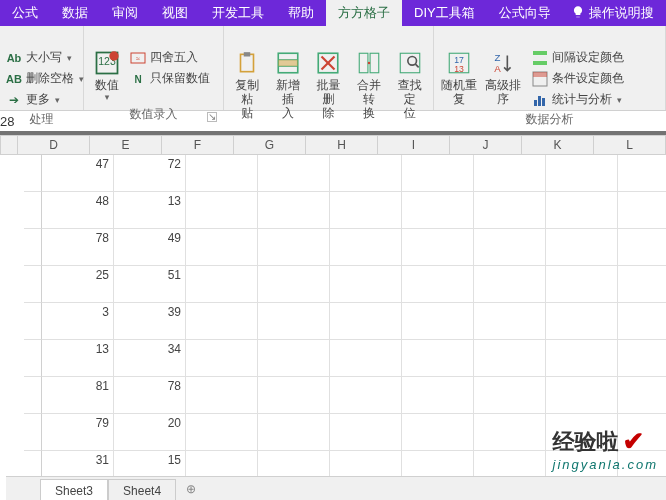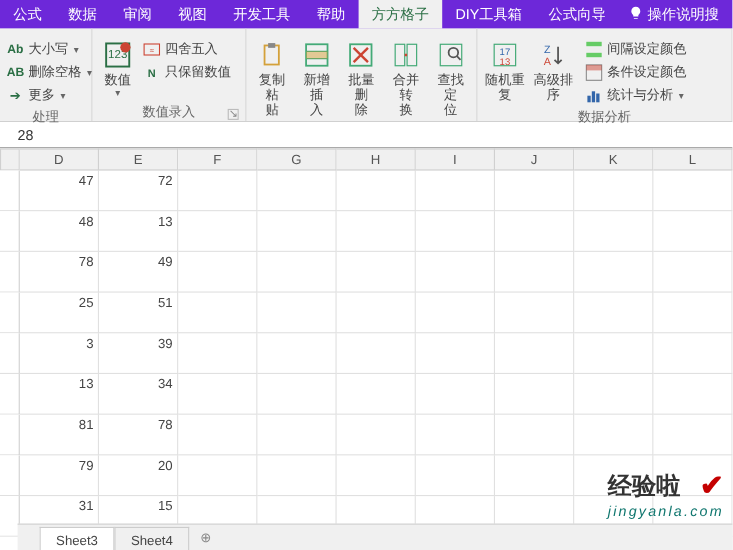--- a/index.html
+++ b/index.html
@@ -44,21 +44,21 @@
 
   .ribbon {
     display: flex;
     height: 85px;
     border-bottom: 1px solid #d0d0d0;
     background: #f0f0f0;
   }
   .grp {
     display: flex;
     flex-direction: column;
-    padding: 7px 4px 0 4px;
+    padding: 20px 4px 0 4px;
     border-right: 1px solid #d8d8d8;
   }
   .grp .body { flex: 1; display: flex; align-items: flex-start; gap: 2px; }
   .grp .label {
     text-align: center;
     font-size: 12px;
     color: #666;
     padding: 2px 0 1px 0;
     position: relative;
   }
@@ -79,67 +79,67 @@
   .mini-item .ic { width:16px; height:16px; display:flex; align-items:center; justify-content:center;}
   .mini-item .dd { font-size:9px; color:#666; margin-left:1px;}
 
   .big-btn { display:flex; flex-direction:column; align-items:center; padding:2px 3px; cursor:pointer; min-width:38px;}
   .big-btn .ic { width:30px; height:30px; display:flex; align-items:center; justify-content:center; }
   .big-btn .lbl { font-size:12px; line-height:14px; text-align:center; white-space:nowrap;}
   .big-btn .dd { font-size:9px; color:#666;}
 
   .formula-bar {
     height:24px;
-    border-bottom:1px solid #737373;
+    border-bottom:4px solid #737373;
     display:flex;
     align-items:center;
-    padding:0 16px;
+    padding:0 0;
     background:#fff;
   }
   .formula-bar .val { font-size:13px; color:#333;}
 
   .grid-wrap { position:relative; background:#fff; }
   .col-headers { display:flex; height:20px; }
   .ch {
     flex:0 0 72px;
     border:1px solid #d0d0d0;
     border-left:none;
     background:#f0f0f0;
     text-align:center;
     font-size:12px;
     color:#555;
     line-height:19px;
   }
   .ch:first-child { flex:0 0 18px; border-left:1px solid #d0d0d0;}
-  .rows .row { display:flex; height:37px;}
+  .rows .row { display:flex; height:37px;padding-left:24px;}
   .cell {
     flex:0 0 72px;
     border-right:1px solid #e0e0e0;
     border-bottom:1px solid #e0e0e0;
     text-align:right;
     padding:0 4px;
     font-size:12px;
     line-height:19px;
   }
   .cell.first {
     flex:0 0 18px;
     border-right:1px solid #d0d0d0;
     background:#fff;
     padding:0;
   }
 
   .sheet-bar {
     position:absolute;
-    left:16px; bottom:0; right:0;
+    left:6px; bottom:0; right:0;
     height:24px;
     border-top:1px solid #d0d0d0;
     background:#f0f0f0;
     display:flex;
     align-items:center;
-    padding-left:20px;
+    padding-left:34px;
     gap:0;
   }
   .sheet-tab {
     padding:0 14px;
     height:22px;
     line-height:22px;
     border:1px solid #ccc;
     border-bottom:none;
     background:#fff;
     font-size:12px;
@@ -154,21 +154,21 @@
     border:1px solid transparent;
     border-radius:11px;
   }
   .watermark {
     position:absolute;
     right:8px; bottom:28px;
     text-align:right;
     user-select:none;
     pointer-events:none;
   }
-  .watermark .t1 { font-size:22px; font-weight:700; color:#333; display:flex; align-items:center; gap:4px; justify-content:space-between;}
+  .watermark .t1 { font-size:22px; font-weight:700; color:#333; display:flex; align-items:center; gap:4px; justify-content:flex-start;}
   .watermark .t1 .chk { color:#c40000; font-size:26px; font-weight:900;}
   .watermark .t2 { font-size:13px; letter-spacing:2px; font-style:italic; color:#0f766e;}
   .grid-area{position:relative;}
 </style>
 </head>
 <body>
 
 <div class="tab-bar">
   <div class="tab">公式</div>
   <div class="tab">数据</div>

